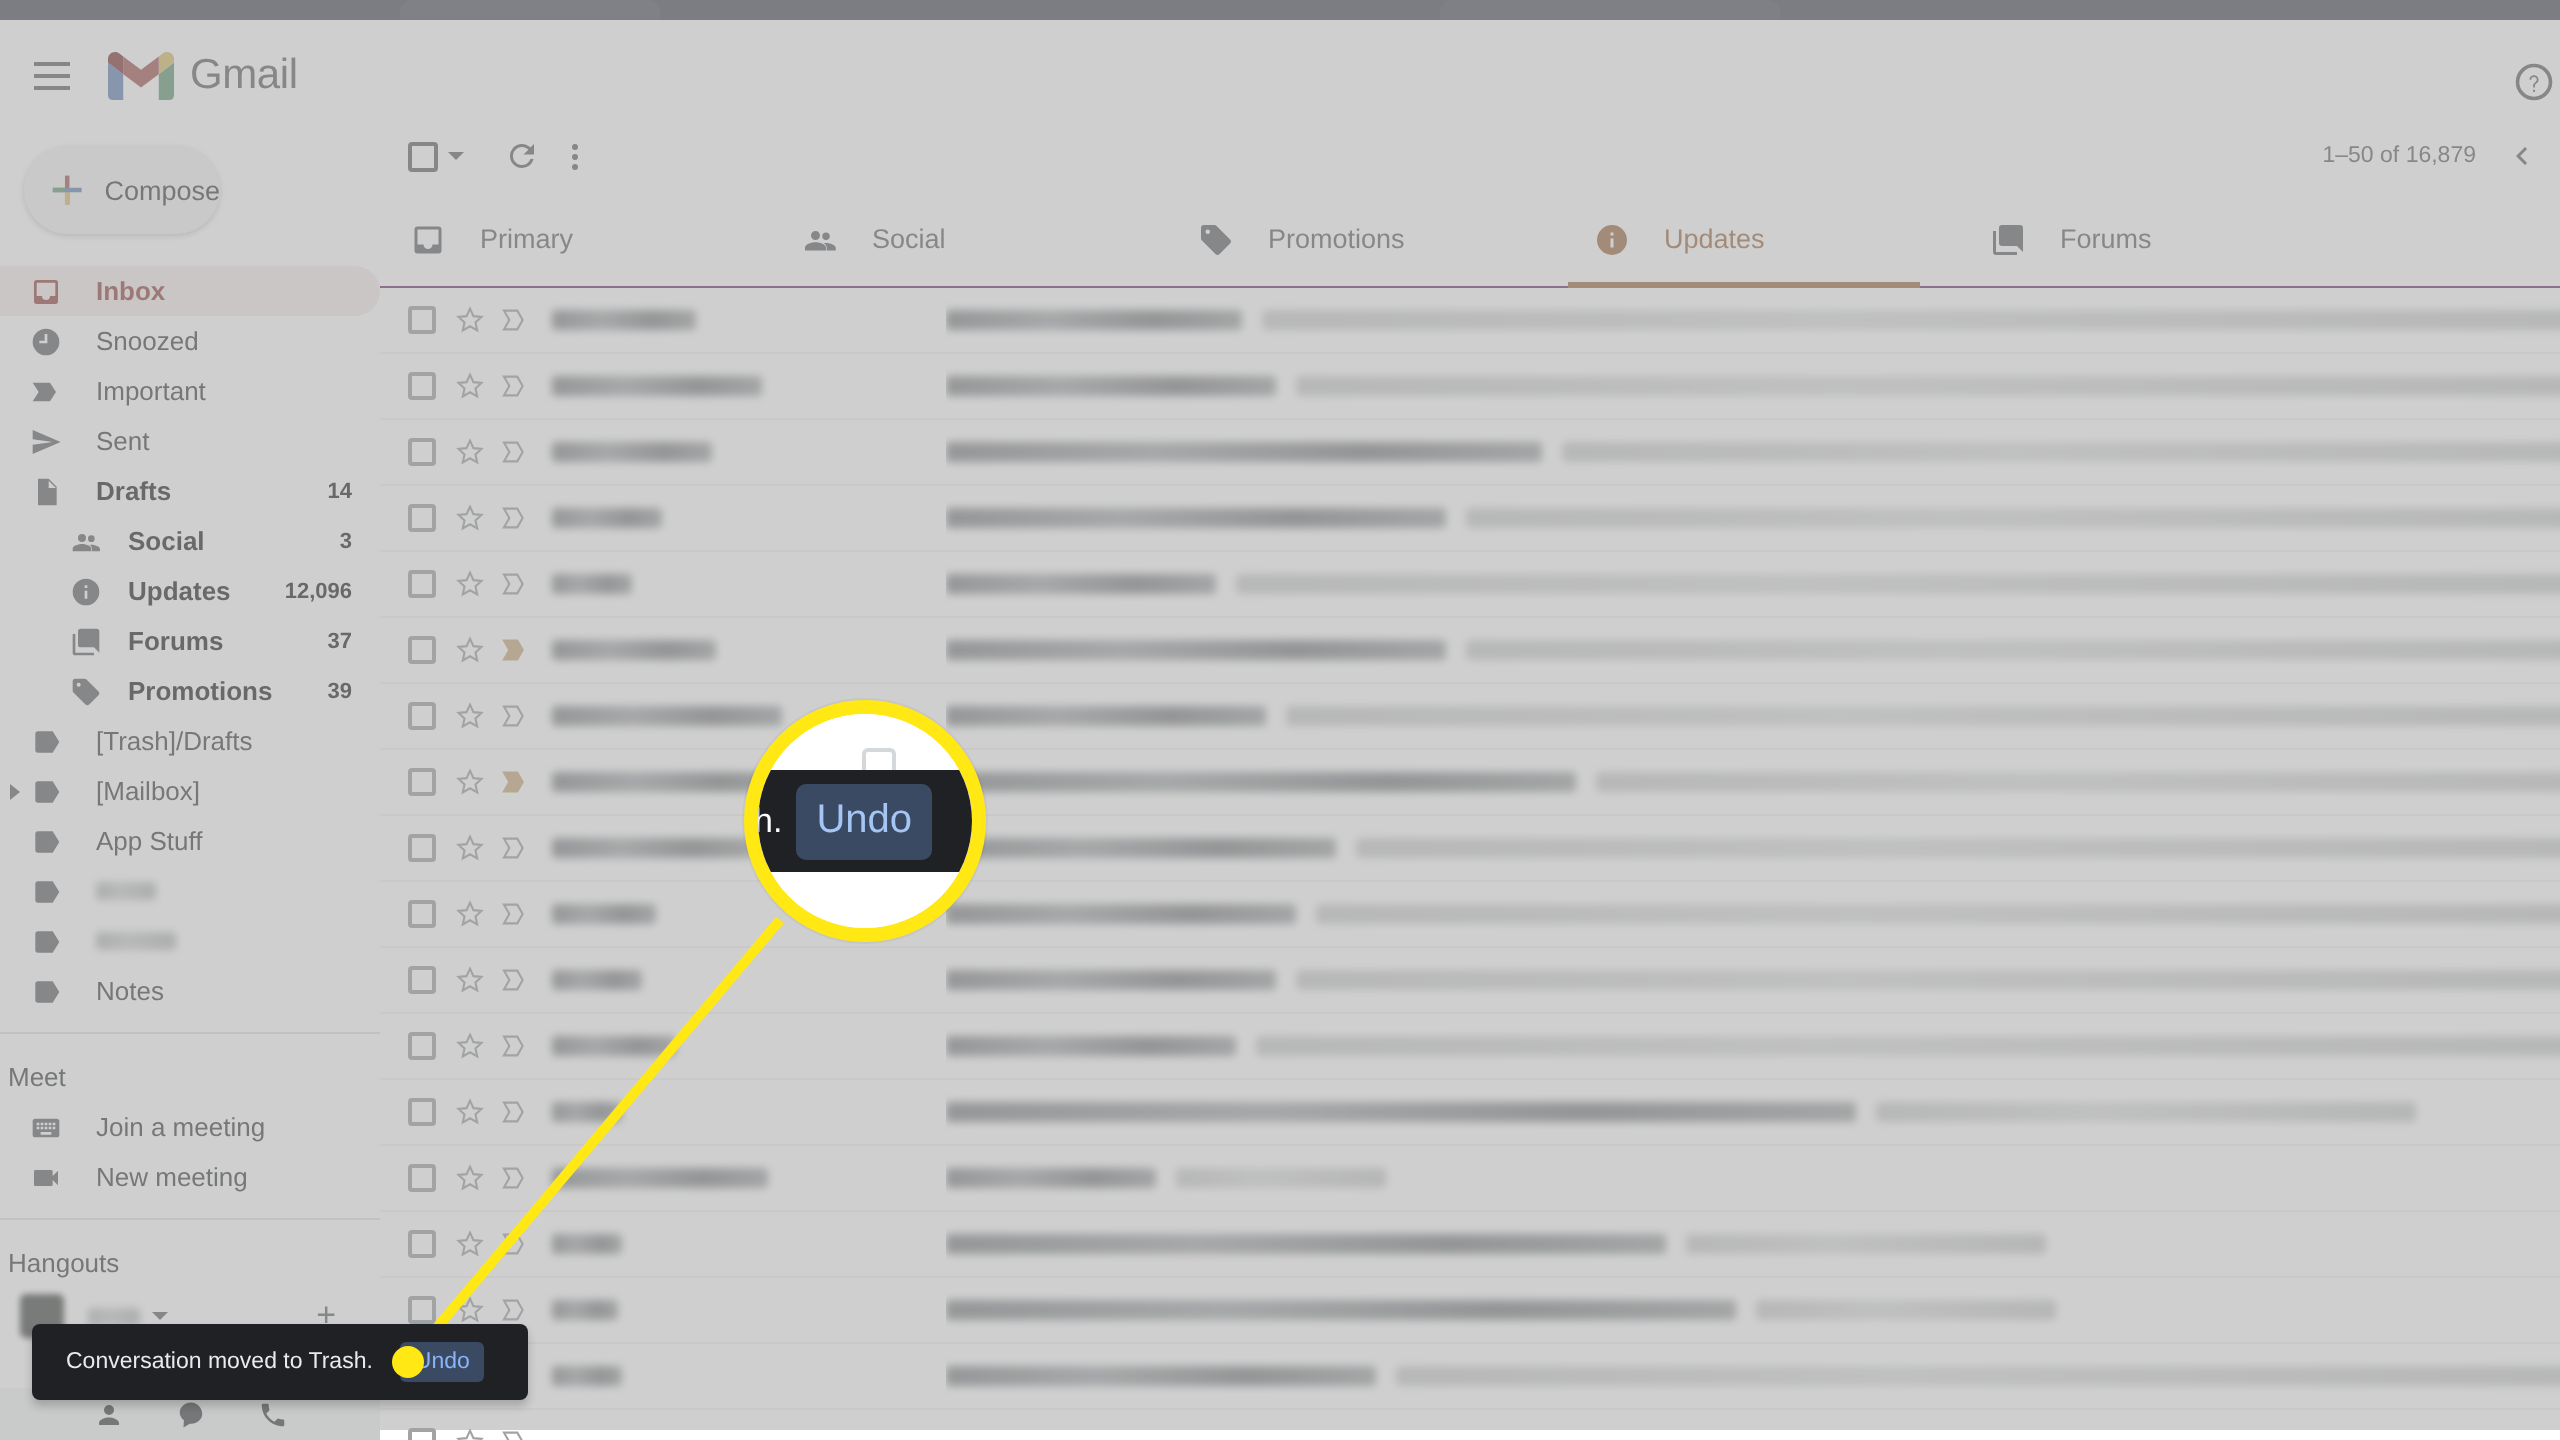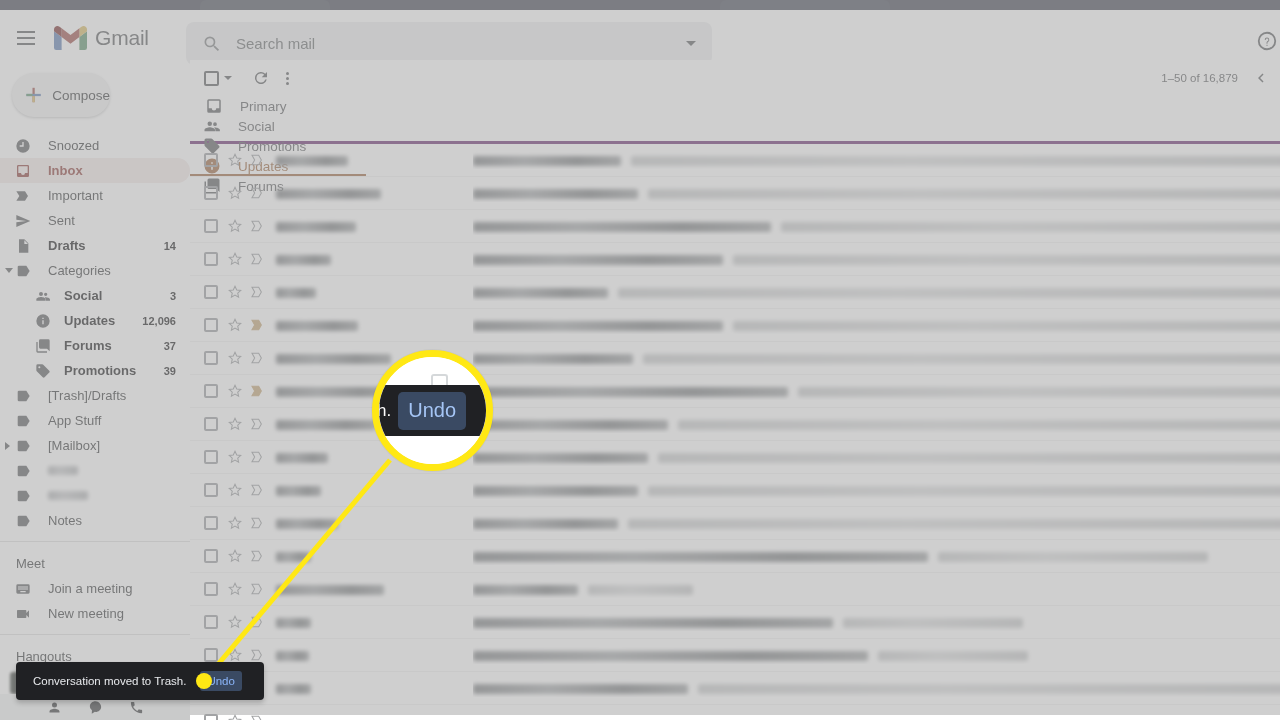--- a/index.html
+++ b/index.html
@@ -130,21 +130,21 @@
   .nav-item.has-arrow { position: relative; }
 
   .blur-label {
     display: inline-block; height: 9px; border-radius: 2px;
     background: linear-gradient(90deg,#9aa0a6 0%,#bdc1c6 40%,#9aa0a6 100%);
     filter: blur(2.2px); opacity: .8;
   }
 
   .side-divider { height: 1px; background: #e0e0e0; margin: 8px 0; }
   .side-section-title {
-    font-size: 13px; color: #3c4043; padding-left: 16px;
+    font-size: 13px; color: #3c4043; padding-left: 4px;
     height: 26px; display: flex; align-items: center;
   }
 
   .hangouts-row {
     display: flex; align-items: center; height: 28px; padding-left: 10px;
     position: relative;
   }
   .hangouts-av {
     width: 22px; height: 22px; border-radius: 3px;
     background: #3d4a3f; filter: blur(1.6px);
@@ -186,21 +186,21 @@
   .tb-more { margin-left: 16px; display:flex; flex-direction: column; gap: 2px; cursor: pointer; }
   .tb-more i { display:block; width: 3px; height: 3px; border-radius: 50%; background: #5f6368; }
   .pager {
     position: absolute; right: 10px; display: flex; align-items: center; gap: 14px;
   }
   .pager-text { font-size: 11.5px; color: #5f6368; }
   .pager-prev { width: 18px; height: 18px; cursor: pointer; }
 
   
   .tabs {
-    height: 48px; display: flex; border-bottom: 3px solid #a21caf; position: relative; flex-direction: column;
+    height: 48px; display: flex; border-bottom: 1px solid #a21caf; position: relative;
   }
   .tab {
     width: 198px; display: flex; align-items: center;
     font-size: 13.5px; color: #5f6368; cursor: pointer;
     position: relative; padding-left: 12px;
   }
   .tab:first-child { padding-left: 14px; }
   .tab .t-ico { width: 20px; height: 20px; display:flex; align-items:center; justify-content:center; }
   .tab .t-ico svg { width: 18px; height: 18px; fill: #5f6368; }
   .tab .t-label { margin-left: 16px; }
@@ -348,61 +348,54 @@
       <svg viewBox="0 0 52 40">
         <path fill="#4285f4" d="M3.6 39h8.4V18.6L0 9.4v26A3.6 3.6 0 0 0 3.6 39z"></path>
         <path fill="#34a853" d="M40 39h8.4a3.6 3.6 0 0 0 3.6-3.6v-26l-12 9.2V39z"></path>
         <path fill="#fbbc04" d="M40 4.6V18.6l12-9.2V6.4c0-4.4-5.1-7-8.7-4.3L40 4.6z"></path>
         <path fill="#ea4335" d="M12 18.6V4.6L26 15.1 40 4.6v14L26 29.1 12 18.6z"></path>
         <path fill="#c5221f" d="M0 6.4v3l12 9.2V4.6L8.7 2.1C5.1-.6 0 2 0 6.4z"></path>
       </svg>
       <span class="gmail-word">Gmail</span>
     </div>
 
-    <div class="search-bar">
-      <svg class="search-icon" viewBox="0 0 24 24">
-        <path fill="#5f6368" d="M15.5 14h-.79l-.28-.27A6.47 6.47 0 0 0 16 9.5 6.5 6.5 0 1 0 9.5 16c1.61 0 3.09-.59 4.23-1.57l.27.28v.79l5 4.99L20.49 19l-4.99-5zm-6 0C7 14 5 12 5 9.5S7 5 9.5 5 14 7 14 9.5 12 14 9.5 14z"></path>
-      </svg>
-      <input class="search-input" type="text" value="" placeholder="Search mail" style="">
-      <div class="search-caret"></div>
-    </div>
 
     <svg class="help-icon" viewBox="0 0 24 24">
       <path fill="#5f6368" d="M12 2a10 10 0 1 0 0 20 10 10 0 0 0 0-20zm0 18a8 8 0 1 1 0-16 8 8 0 0 1 0 16zm.5-5h-1v-1c0-1 .6-1.4 1.2-1.9.5-.4.8-.7.8-1.3a1.5 1.5 0 0 0-3 0h-1a2.5 2.5 0 1 1 5 0c0 1-.6 1.5-1.2 2-.5.4-.8.6-.8 1.2V15zm0 1.2v1.3h-1v-1.3h1z"></path>
     </svg>
   </div>
 
   <div class="sidebar">
     <div class="compose-btn">
       <svg class="compose-plus" viewBox="0 0 24 24">
         <rect x="10.6" y="3" width="2.8" height="18" fill="#ea4335"></rect>
         <rect x="3" y="10.6" width="18" height="2.8" fill="#4285f4"></rect>
         <rect x="3" y="10.6" width="7.6" height="2.8" fill="#34a853"></rect>
         <rect x="10.6" y="13.4" width="2.8" height="7.6" fill="#fbbc04"></rect>
       </svg>
       <span class="compose-label">Compose</span>
     </div>
 
     <div class="nav-list" id="nav-list">
+        <div class="nav-item active">
+          <span class="nav-ico">
+            <svg viewBox="0 0 24 24">
+              <path d="M19 3H5a2 2 0 0 0-2 2v14a2 2 0 0 0 2 2h14a2 2 0 0 0 2-2V5a2 2 0 0 0-2-2zm0 12h-4a3 3 0 0 1-6 0H5V5h14v10z"></path>
+            </svg>
+          </span>
+          <span class="nav-label">Inbox</span>
+          <span class="nav-count"></span>
+        </div>
         <div class="nav-item">
           <span class="nav-ico">
             <svg viewBox="0 0 24 24">
               <path d="M12 2a10 10 0 1 0 0 20 10 10 0 0 0 0-20zm1 11H7v-2h4V6h2v7z"></path>
             </svg>
           </span>
           <span class="nav-label">Snoozed</span>
-          <span class="nav-count"></span>
-        </div>
-        <div class="nav-item active">
-          <span class="nav-ico">
-            <svg viewBox="0 0 24 24">
-              <path d="M19 3H5a2 2 0 0 0-2 2v14a2 2 0 0 0 2 2h14a2 2 0 0 0 2-2V5a2 2 0 0 0-2-2zm0 12h-4a3 3 0 0 1-6 0H5V5h14v10z"></path>
-            </svg>
-          </span>
-          <span class="nav-label">Inbox</span>
           <span class="nav-count"></span>
         </div>
         <div class="nav-item">
           <span class="nav-ico">
             <svg viewBox="0 0 24 24">
               <path d="M2 5h13l4.5 7L15 19H2l4.5-7L2 5z"></path>
             </svg>
           </span>
           <span class="nav-label">Important</span>
           <span class="nav-count"></span>
@@ -418,30 +411,20 @@
         </div>
         <div class="nav-item bold">
           <span class="nav-ico">
             <svg viewBox="0 0 24 24">
               <path d="M6 2h8l6 6v14H6V2zm8 1.5V9h5.5L14 3.5z"></path>
             </svg>
           </span>
           <span class="nav-label">Drafts</span>
           <span class="nav-count">14</span>
         </div>
-        <div class="nav-item has-arrow">
-          <span class="nav-arrow"></span>
-          <span class="nav-ico">
-            <svg viewBox="0 0 24 24">
-              <path d="M17 4H6a2 2 0 0 0-2 2v12a2 2 0 0 0 2 2h11l5-8-5-8z"></path>
-            </svg>
-          </span>
-          <span class="nav-label">Categories</span>
-          <span class="nav-count"></span>
-        </div>
         <div class="nav-item bold sub">
           <span class="nav-ico">
             <svg viewBox="0 0 24 24">
               <path d="M9 12a3 3 0 1 0 0-6 3 3 0 0 0 0 6zm7 0a2.5 2.5 0 1 0 0-5 2.5 2.5 0 0 0 0 5zM9 13.5c-2.3 0-7 1.2-7 3.5V19h14v-2c0-2.3-4.7-3.5-7-3.5zm7 .5c-.4 0-.9 0-1.4.1 1.1.8 1.9 1.8 1.9 2.9V19h6v-1.8c0-2-4.1-3.2-6.5-3.2z"></path>
             </svg>
           </span>
           <span class="nav-label">Social</span>
           <span class="nav-count">3</span>
         </div>
         <div class="nav-item bold sub">
@@ -473,37 +456,37 @@
         </div>
         <div class="nav-item">
           <span class="nav-ico">
             <svg viewBox="0 0 24 24">
               <path d="M17 4H6a2 2 0 0 0-2 2v12a2 2 0 0 0 2 2h11l5-8-5-8z"></path>
             </svg>
           </span>
           <span class="nav-label">[Trash]/Drafts</span>
           <span class="nav-count"></span>
         </div>
-        <div class="nav-item">
-          <span class="nav-ico">
-            <svg viewBox="0 0 24 24">
-              <path d="M17 4H6a2 2 0 0 0-2 2v12a2 2 0 0 0 2 2h11l5-8-5-8z"></path>
-            </svg>
-          </span>
-          <span class="nav-label">App Stuff</span>
-          <span class="nav-count"></span>
-        </div>
         <div class="nav-item has-arrow">
           <span class="nav-arrow right"></span>
           <span class="nav-ico">
             <svg viewBox="0 0 24 24">
               <path d="M17 4H6a2 2 0 0 0-2 2v12a2 2 0 0 0 2 2h11l5-8-5-8z"></path>
             </svg>
           </span>
           <span class="nav-label">[Mailbox]</span>
+          <span class="nav-count"></span>
+        </div>
+        <div class="nav-item">
+          <span class="nav-ico">
+            <svg viewBox="0 0 24 24">
+              <path d="M17 4H6a2 2 0 0 0-2 2v12a2 2 0 0 0 2 2h11l5-8-5-8z"></path>
+            </svg>
+          </span>
+          <span class="nav-label">App Stuff</span>
           <span class="nav-count"></span>
         </div>
         <div class="nav-item">
           <span class="nav-ico">
             <svg viewBox="0 0 24 24">
               <path d="M17 4H6a2 2 0 0 0-2 2v12a2 2 0 0 0 2 2h11l5-8-5-8z"></path>
             </svg>
           </span>
           <span class="nav-label"><span class="blur-label" style="width:30px"></span></span>
           <span class="nav-count"></span>

